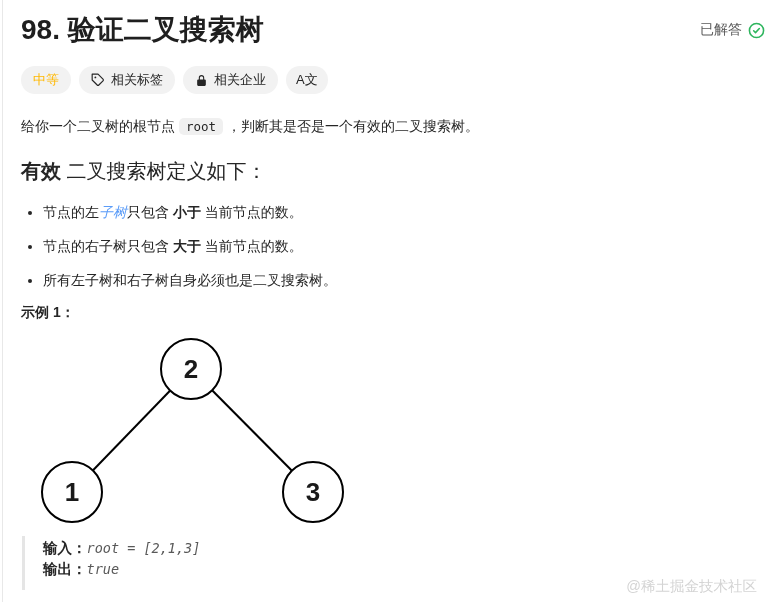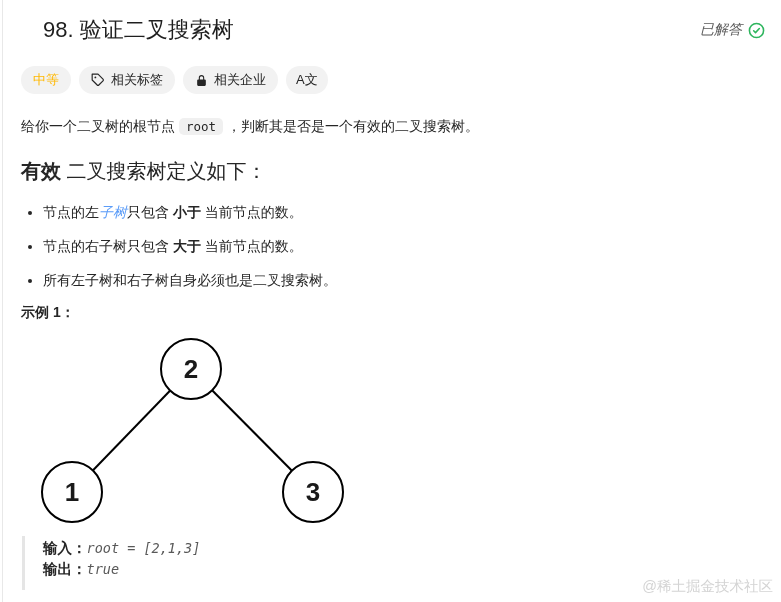--- a/index.html
+++ b/index.html
@@ -17,29 +17,27 @@
     width: 1px; height: 100%;
     background: #e8e8e8;
   }
   .content { padding: 14px 14px 0 21px; }
 
   
   .header-row {
     display: flex; justify-content: space-between; align-items: center;
   }
   .page-title {
-    font-size: 22px; font-weight: 400; color: #1f1f1f;
+    font-size: 28px; font-weight: 700; color: #1f1f1f;
     line-height: 32px;
-    margin-left: 22px;
   }
   .solved-status {
     display: flex; align-items: center; gap: 6px;
     color: #595959; font-size: 14px; cursor: pointer;
     padding-right: 2px;
-    font-style: italic;
   }
   .solved-status svg { display: block; }
 
   
   .badge-row { display: flex; align-items: center; gap: 8px; margin-top: 20px; }
   .pill {
     background: #f2f2f2; border-radius: 999px;
     padding: 5px 12px; font-size: 13px; color: #262626;
     display: inline-flex; align-items: center; gap: 6px;
     cursor: pointer; line-height: 18px; white-space: nowrap; text-align: center;
@@ -72,21 +70,21 @@
     font-size: 14.5px; line-height: 21px;
   }
   .io-line { margin: 0; }
   .io-label { font-weight: 700; color: #262626; }
   .io-value {
     font-family: "DejaVu Sans Mono", monospace;
     color: #595959; font-size: 13.5px; font-style: italic;
   }
 
   .watermark {
-    position: absolute; right: 8px; bottom: 6px;
+    position: absolute; right: 24px; bottom: 6px;
     color: #d4d4d4; font-size: 14.5px;
   }
 </style>
 </head>
 <body>
 
 <div class="left-rail"></div>
 
 <div class="content">
 

